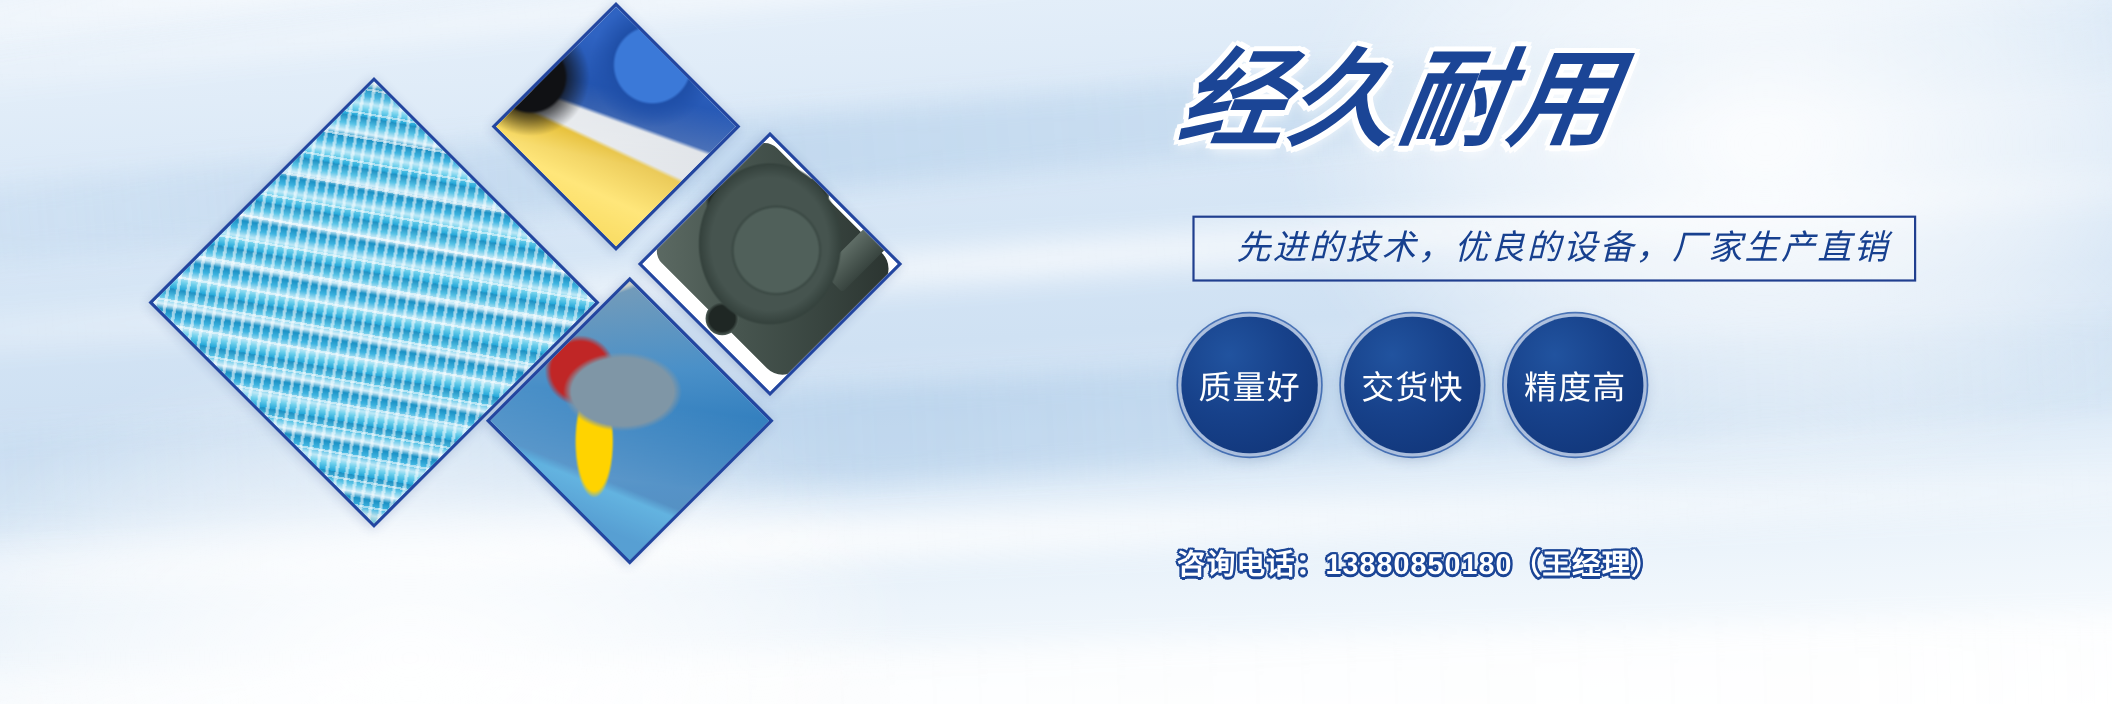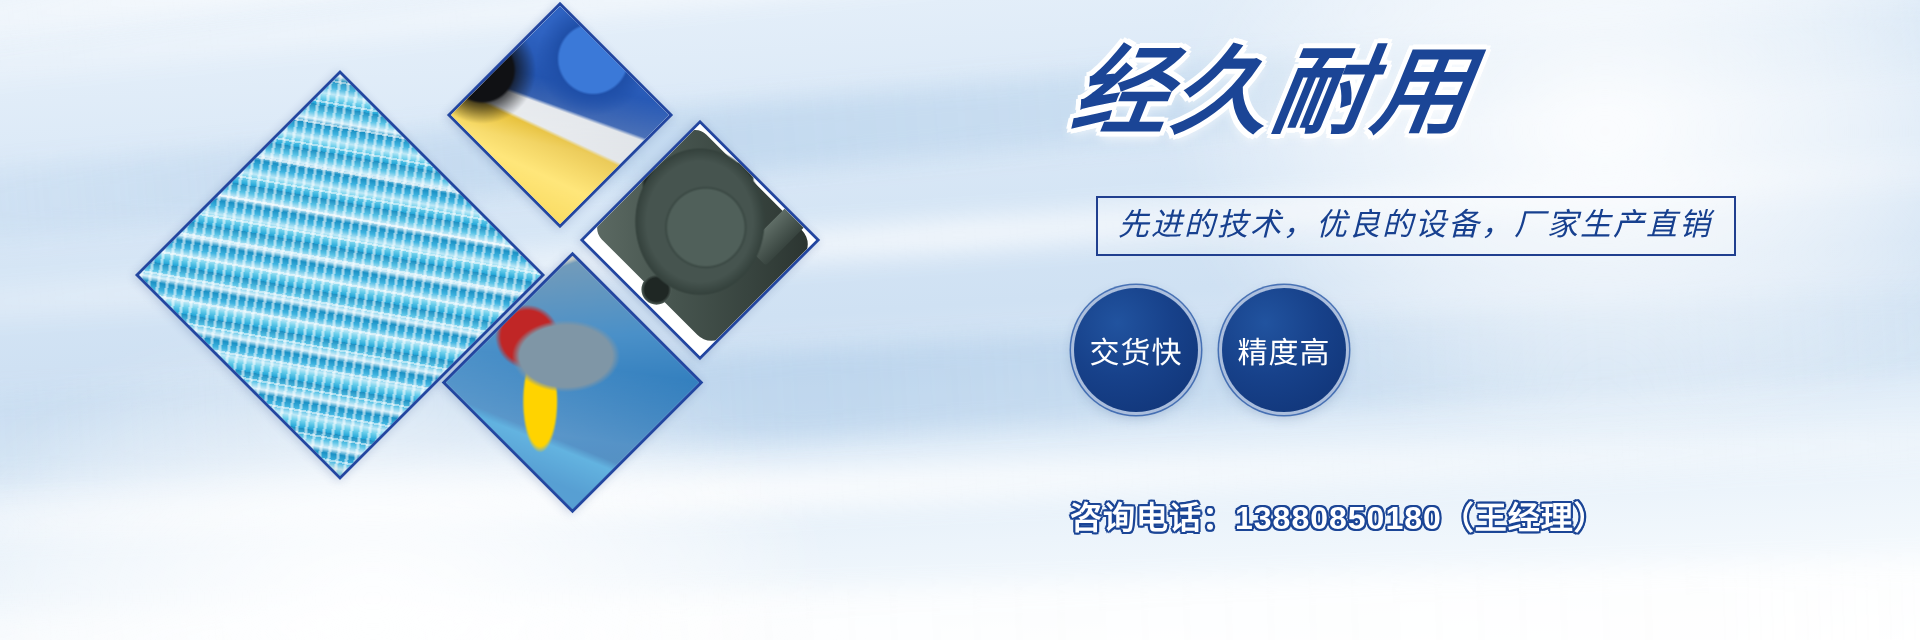--- a/index.html
+++ b/index.html
@@ -134,44 +134,44 @@
     letter-spacing:4px;color:#1b4596;white-space:nowrap;
     text-shadow:
       -4px 0 0 #fff, 4px 0 0 #fff, 0 -4px 0 #fff, 0 4px 0 #fff,
       -4px -4px 0 #fff, 4px -4px 0 #fff, -4px 4px 0 #fff, 4px 4px 0 #fff,
       -5px 0 0 #fff, 5px 0 0 #fff, 0 5px 0 #fff, 0 -5px 0 #fff,
       0 6px 12px rgba(255,255,255,.9);
     transform:skewX(-9deg);
   }
 
   .subtitle-box{
-    position:absolute;left:36px;top:196px;
+    position:absolute;left:24px;top:196px;
     border:2px solid #203f8f;background:rgba(255,255,255,.16);
-    padding:10px 22px 12px 20px;box-sizing:border-box;
+    padding:10px 22px 12px 38px;box-sizing:border-box;
   }
   .subtitle-text{
     font-size:31px;line-height:1.1;color:#17408f;font-style:italic;
     letter-spacing:2px;white-space:nowrap;font-weight:500;
   }
 
   .badges{position:absolute;left:14px;top:288px;display:flex;gap:24px;}
   .badge{
     position:relative;width:124px;height:124px;border-radius:50%;
     display:flex;align-items:center;justify-content:center;
     background:radial-gradient(circle at 35% 28%,#21539f 0%,#17418a 45%,#0f3274 100%);
     box-shadow:0 0 0 3px rgba(255,255,255,.55), 0 0 0 4.5px rgba(49,95,170,.85),
                0 4px 14px rgba(30,60,120,.28);
   }
   .badge-label{
     color:#fff;font-size:30px;letter-spacing:1px;font-weight:500;white-space:nowrap;
   }
 
   .phone{
     position:absolute;left:10px;top:492px;white-space:nowrap;
-    font-size:32px;font-weight:bold;letter-spacing:1px;color:#ffffff;
+    font-size:26px;font-weight:bold;letter-spacing:1px;color:#ffffff;
     text-shadow:
       -1.6px -1.6px 0 #1b4596, 1.6px -1.6px 0 #1b4596,
       -1.6px 1.6px 0 #1b4596, 1.6px 1.6px 0 #1b4596,
       -2.2px 0 0 #1b4596, 2.2px 0 0 #1b4596,
       0 -2.2px 0 #1b4596, 0 2.2px 0 #1b4596;
   }
 </style>
 </head>
 <body>
 
@@ -219,20 +219,23 @@
   <div class="content">
 
     <div class="headline">经久耐用</div>
 
     <div class="subtitle-box">
       <div class="subtitle-text">先进的技术，优良的设备，厂家生产直销</div>
     </div>
 
     <div class="badges">
       <div class="badge">
+        <span class="badge-label">质量好</span>
+      </div>
+      <div class="badge">
         <span class="badge-label">交货快</span>
       </div>
       <div class="badge">
         <span class="badge-label">精度高</span>
       </div>
     </div>
 
     <div class="phone">咨询电话：13880850180（王经理）</div>
 
   </div>

